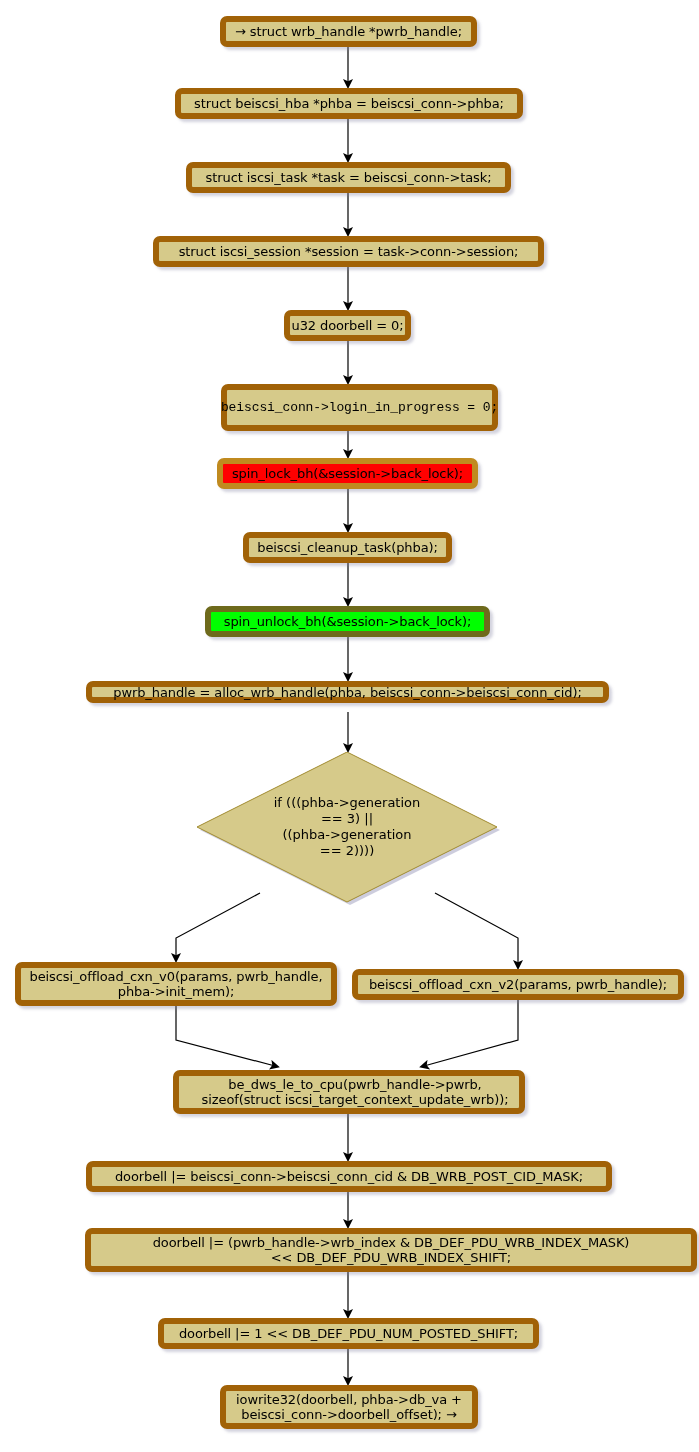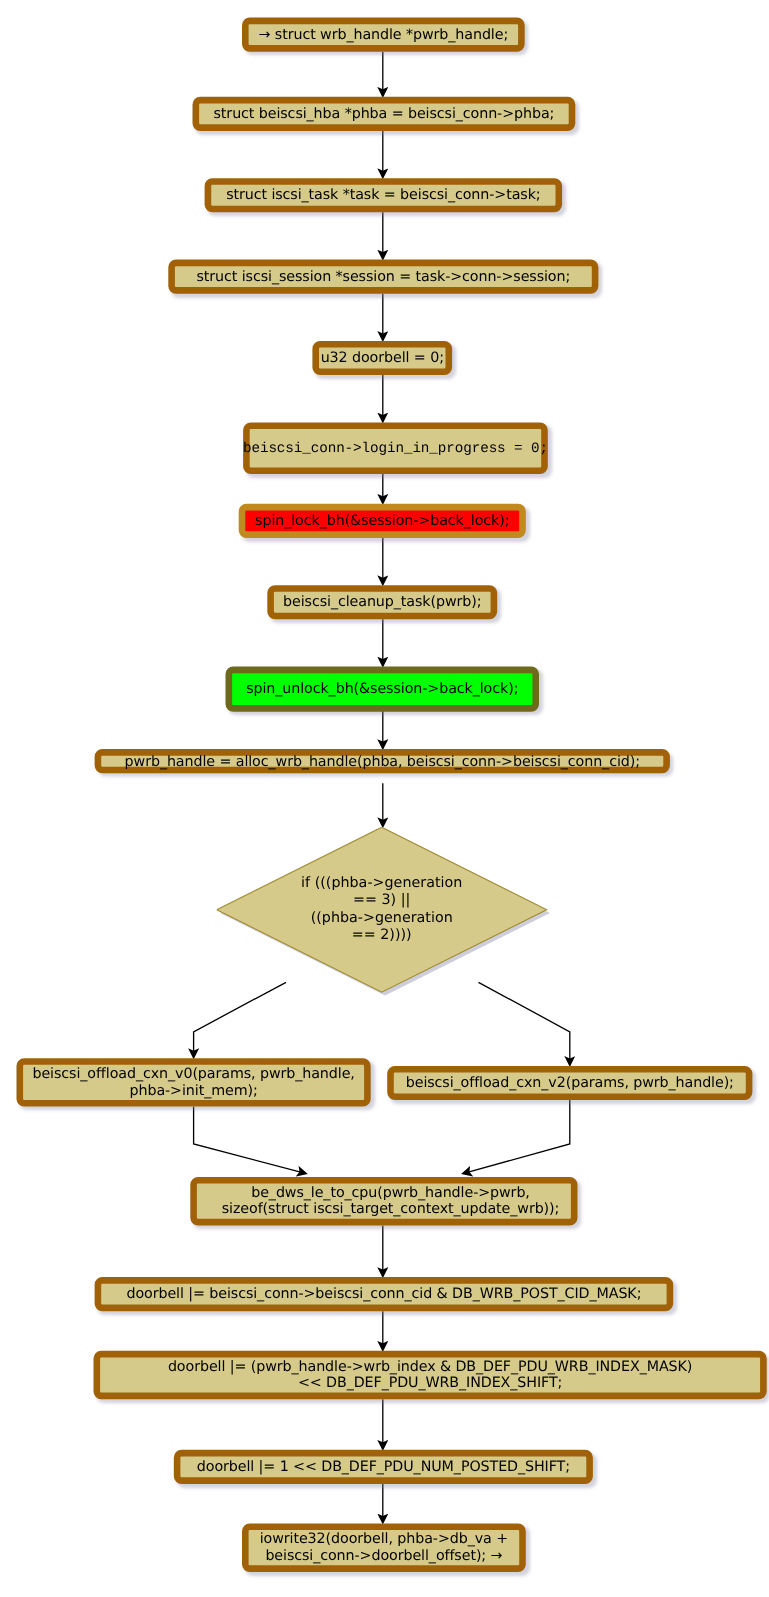--- a/index.html
+++ b/index.html
@@ -111,22 +111,22 @@
   </svg>
 
   <div id="node-layer">
       <div class="node" style="left: 220px; top: 16px; width: 257px; height: 31px;"><span>→ struct wrb_handle *pwrb_handle;</span></div>
       <div class="node" style="left: 175px; top: 88px; width: 348px; height: 31px;"><span>struct beiscsi_hba *phba = beiscsi_conn-&gt;phba;</span></div>
       <div class="node" style="left: 186px; top: 162px; width: 325px; height: 31px;"><span>struct iscsi_task *task = beiscsi_conn-&gt;task;</span></div>
       <div class="node" style="left: 153px; top: 236px; width: 391px; height: 31px;"><span>struct iscsi_session *session = task-&gt;conn-&gt;session;</span></div>
       <div class="node" style="left: 284px; top: 310px; width: 127px; height: 31px;"><span>u32 doorbell = 0;</span></div>
       <div class="node" style="left: 221px; top: 384px; width: 277px; height: 47px; font-family: Liberation Mono, monospace;"><span>beiscsi_conn-&gt;login_in_progress = 0;</span></div>
       <div class="node hl-red" style="left: 217px; top: 458px; width: 261px; height: 31px;"><span>spin_lock_bh(&amp;session-&gt;back_lock);</span></div>
-      <div class="node" style="left: 243px; top: 532px; width: 209px; height: 31px;"><span>beiscsi_cleanup_task(pwrb);</span></div>
-      <div class="node hl-green" style="left: 205px; top: 606px; width: 285px; height: 41px;"><span>spin_unlock_bh(&amp;session-&gt;back_lock);</span></div>
+      <div class="node" style="left: 243px; top: 532px; width: 209px; height: 31px;"><span>beiscsi_cleanup_task(phba);</span></div>
+      <div class="node hl-green" style="left: 205px; top: 606px; width: 285px; height: 31px;"><span>spin_unlock_bh(&amp;session-&gt;back_lock);</span></div>
       <div class="node" style="left: 86px; top: 681px; width: 523px; height: 22px; text-align: right;"><span>pwrb_handle = alloc_wrb_handle(phba, beiscsi_conn-&gt;beiscsi_conn_cid);</span></div>
       <div class="diamond" style="left: 197px; top: 752px; width: 300px; height: 150px;">
         <svg width="306" height="156">
           <polygon points="153,3 303,78 153,153 3,78" fill="rgba(130,130,170,0.40)"></polygon>
           <polygon points="150,0 300,75 150,150 0,75" fill="#d6ca8a" stroke="#a08a2f" stroke-width="1"></polygon>
         </svg>
         <div class="dlabel">if (((phba-&gt;generation
 == 3) ||
 ((phba-&gt;generation
 == 2))))</div>

